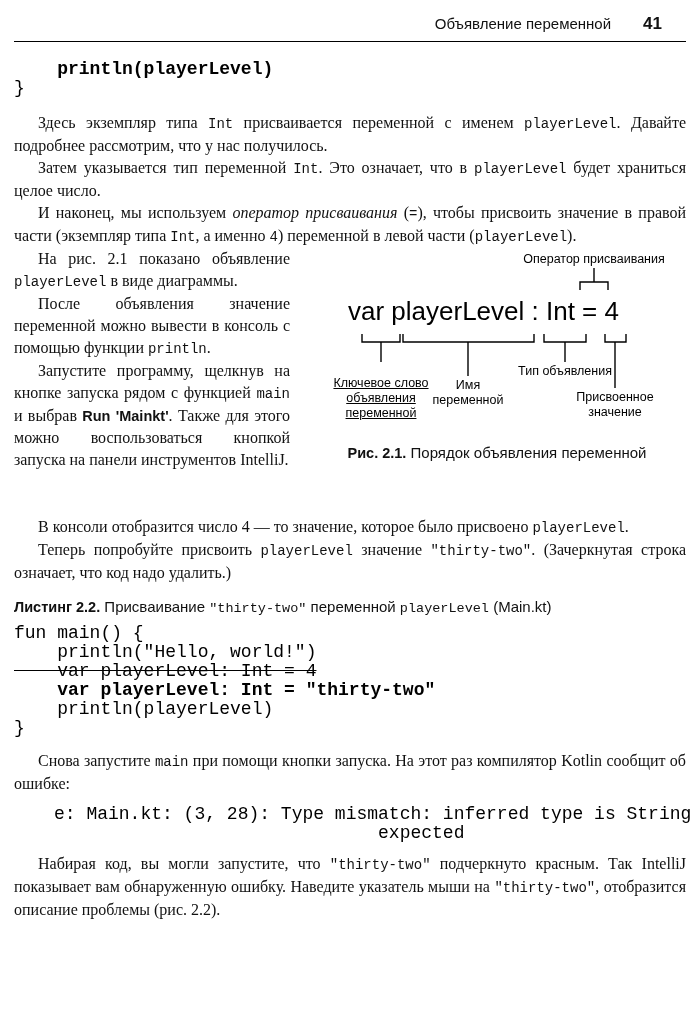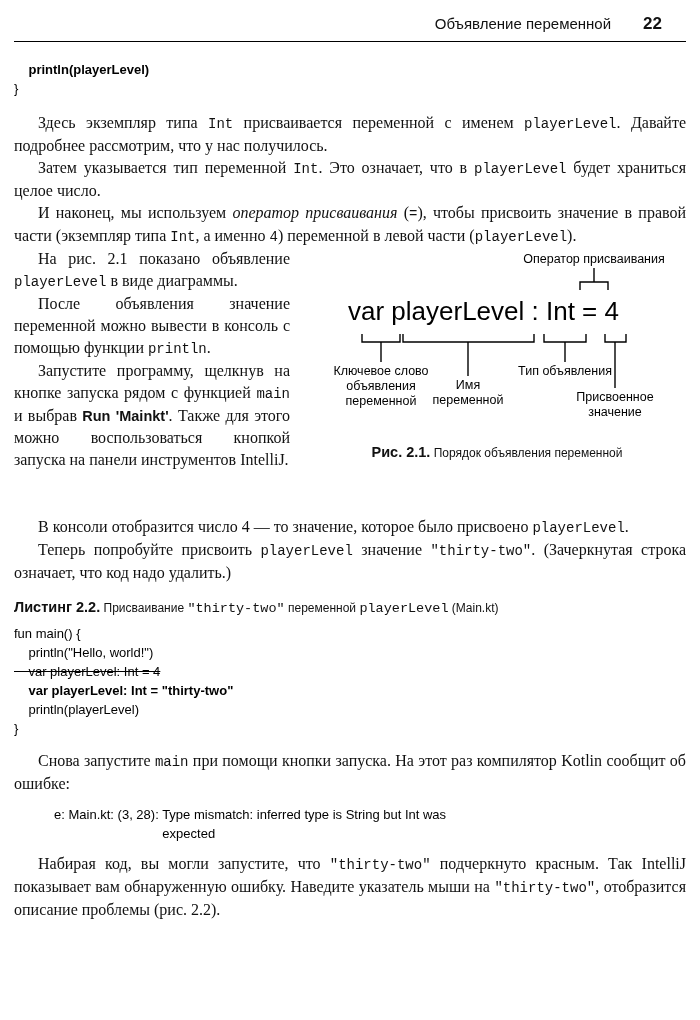--- a/index.html
+++ b/index.html
@@ -8,61 +8,61 @@
     padding:10px 14px 0 14px; background:#ffffff; overflow:hidden;
     font-family:"Liberation Serif", serif; font-size:16px; color:#111111;
   }
   
   .runhead { display:flex; justify-content:flex-end; align-items:baseline; gap:32px;
     font-family:"Liberation Sans", sans-serif; font-size:15px; padding-right:24px; padding-top:4px; }
   .runhead .num { font-weight:bold; font-size:17px; }
   .rule { border-top:1.6px solid #000; margin-top:7px; }
 
   
-  .codeblock { font-family:Liberation Sans, sans-serif; font-size:13px; line-height:19px; color:#000; }
+  .codeblock { font-family:Liberation Mono, monospace; font-size:18px; line-height:19px; color:#000; }
   .cl { white-space:pre; }
   .cl-bold { font-weight:bold; }
   .cl-strike { text-decoration:line-through; }
   .code-top { margin:18px 0 14px 0; }
   .code-listing { margin:4px 0 12px 0; }
   .code-error { margin:10px 0 10px 40px; }
 
   
   p.body { margin:0; text-align:justify; text-indent:24px; line-height:22px; hyphens:auto; }
   p.clear { clear:both; }
   .sg-t { }
   .sg-c { font-family:"Liberation Mono", monospace; font-size:14px; }
   .sg-i { font-style:italic; }
   .sg-bs { font-family:"Liberation Sans", sans-serif; font-weight:bold; font-size:14.5px; }
-  .sg-sn { font-family:"Liberation Sans", sans-serif; font-size:12px;margin-top:44px; }
+  .sg-sn { font-family:"Liberation Sans", sans-serif; font-size:15px;margin-top:44px; }
   .sg-cs { font-family:"Liberation Mono", monospace; font-size:13.5px; }
 
   .listing-head { margin:14px 0 8px 0; font-family:"Liberation Sans", sans-serif; font-size:15px; }
 
   
   .figure { float:right; position:relative; width:378px; height:218px;
     margin:4px 0 46px 18px; font-family:"Liberation Sans", sans-serif; }
   .fig-lines { position:absolute; left:0; top:0; }
   .fig-expr { position:absolute; left:40px; top:44px; font-size:26px; white-space:nowrap; color:#000; }
   .fig-label { position:absolute; font-size:12.5px; line-height:15px; text-align:center; white-space:pre-line; color:#000; }
   .lab-operator { left:176px; top:0; width:220px; }
-  .lab-keyword  { left:3px;   top:112px; width:140px; }
+  .lab-keyword  { left:3px;   top:124px; width:140px;text-decoration:underline; }
   .lab-name     { left:90px;  top:126px; width:140px; }
   .lab-type     { left:187px; top:112px; width:140px; }
   .lab-value    { left:237px; top:138px; width:140px; }
   .fig-caption { position:absolute; left:0; right:0; top:192px; text-align:center; font-size:14.5px; }
 </style>
 </head>
 <body>
 
 <div class="page">
 
   <div class="runhead">
     <span>Объявление переменной</span>
-    <span class="num">22</span>
+    <span class="num">41</span>
   </div>
   <div class="rule"></div>
 
   <div class="codeblock code-top">
       <div class="cl cl-bold">    println(playerLevel)</div>
       <div class="cl cl-plain">}</div>
     </div>
 
   <p class="body"><span class="sg-t">Здесь экземпляр типа </span><span class="sg-c">Int</span><span class="sg-t"> присваивается переменной с именем </span><span class="sg-c">playerLevel</span><span class="sg-t">. Давайте подробнее рассмотрим, что у нас получилось.</span></p>
   <p class="body"><span class="sg-t">Затем указывается тип переменной </span><span class="sg-c">Int</span><span class="sg-t">. Это означает, что в </span><span class="sg-c">playerLevel</span><span class="sg-t"> будет храниться целое число.</span></p>

